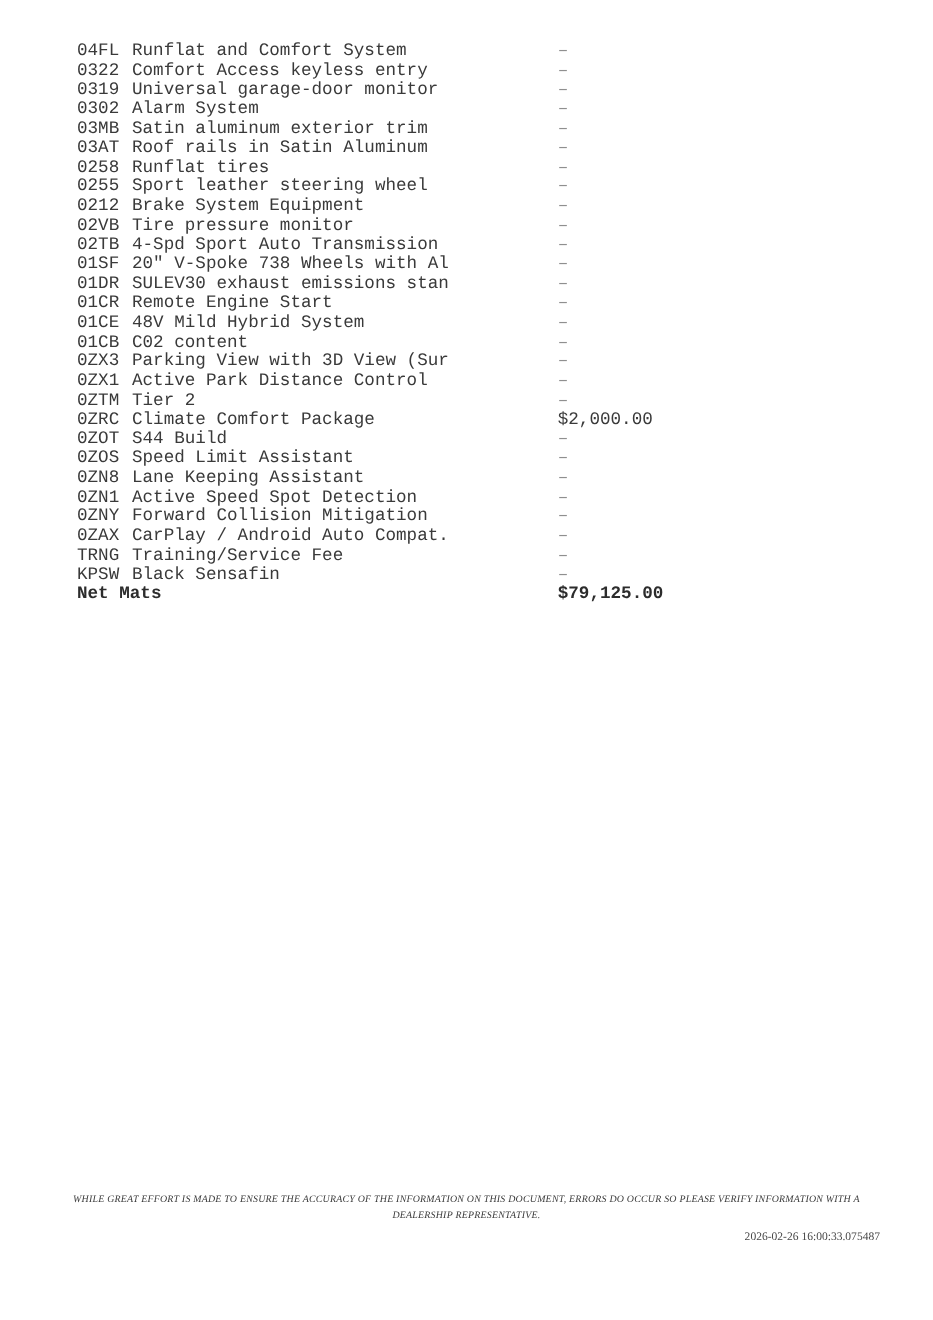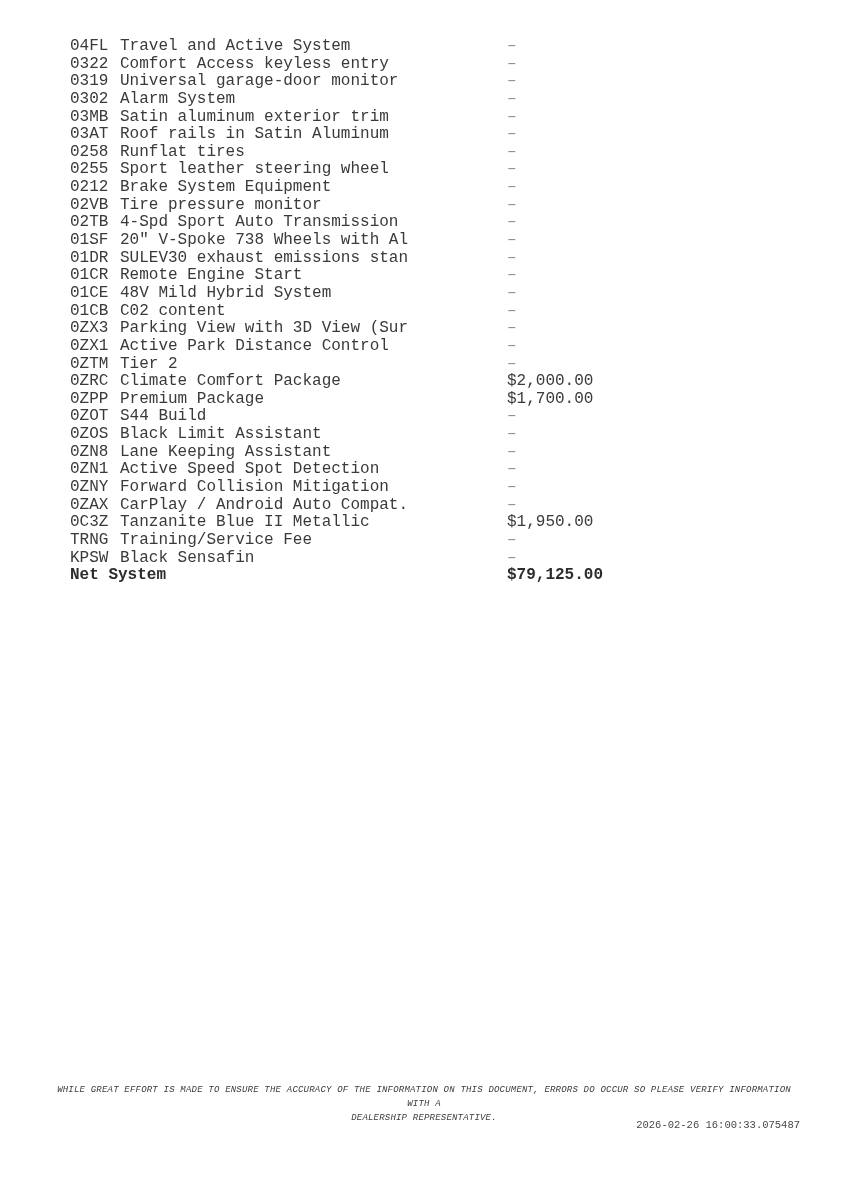--- a/index.html
+++ b/index.html
@@ -29,74 +29,72 @@
   .desc  { position: absolute; left: 50px; }
   .price { position: absolute; left: 437px; }
   .dash  { color: #8f8f8f; }
   .total-row .cell { font-weight: bold; color: #2c2c2c; }
   .disclaimer {
     position: absolute;
     top: 1083px;
     left: 50px;
     right: 50px;
     text-align: center;
-    font-family: Liberation Mono, monospace;
+    font-family: Liberation Serif, serif;
     font-style: italic;
     font-size: 9px;
     line-height: 14px;
     color: #3c3c3c;
     letter-spacing: 0.2px;
   }
   .timestamp {
     position: absolute;
     top: 1119px;
     right: 48px;
-    font-family: Liberation Mono, monospace;
+    font-family: Liberation Serif, serif;
     font-size: 10.5px;
     color: #474747;
   }
 </style>
 </head>
 <body>
 
 <div class="page">
 
   <div class="options" id="options-list">
 
-  <div class="row"><span class="code">04FL</span><span class="desc">Travel and Active System</span><span class="price dash">–</span></div>
+  <div class="row"><span class="code">04FL</span><span class="desc">Runflat and Comfort System</span><span class="price dash">–</span></div>
       <div class="row"><span class="code">0322</span><span class="desc">Comfort Access keyless entry</span><span class="price dash">–</span></div>
       <div class="row"><span class="code">0319</span><span class="desc">Universal garage-door monitor</span><span class="price dash">–</span></div>
       <div class="row"><span class="code">0302</span><span class="desc">Alarm System</span><span class="price dash">–</span></div>
       <div class="row"><span class="code">03MB</span><span class="desc">Satin aluminum exterior trim</span><span class="price dash">–</span></div>
       <div class="row"><span class="code">03AT</span><span class="desc">Roof rails in Satin Aluminum</span><span class="price dash">–</span></div>
       <div class="row"><span class="code">0258</span><span class="desc">Runflat tires</span><span class="price dash">–</span></div>
       <div class="row"><span class="code">0255</span><span class="desc">Sport leather steering wheel</span><span class="price dash">–</span></div>
       <div class="row"><span class="code">0212</span><span class="desc">Brake System Equipment</span><span class="price dash">–</span></div>
       <div class="row"><span class="code">02VB</span><span class="desc">Tire pressure monitor</span><span class="price dash">–</span></div>
       <div class="row"><span class="code">02TB</span><span class="desc">4-Spd Sport Auto Transmission</span><span class="price dash">–</span></div>
       <div class="row"><span class="code">01SF</span><span class="desc">20" V-Spoke 738 Wheels with Al</span><span class="price dash">–</span></div>
       <div class="row"><span class="code">01DR</span><span class="desc">SULEV30 exhaust emissions stan</span><span class="price dash">–</span></div>
       <div class="row"><span class="code">01CR</span><span class="desc">Remote Engine Start</span><span class="price dash">–</span></div>
       <div class="row"><span class="code">01CE</span><span class="desc">48V Mild Hybrid System</span><span class="price dash">–</span></div>
       <div class="row"><span class="code">01CB</span><span class="desc">C02 content</span><span class="price dash">–</span></div>
       <div class="row"><span class="code">0ZX3</span><span class="desc">Parking View with 3D View (Sur</span><span class="price dash">–</span></div>
       <div class="row"><span class="code">0ZX1</span><span class="desc">Active Park Distance Control</span><span class="price dash">–</span></div>
       <div class="row"><span class="code">0ZTM</span><span class="desc">Tier 2</span><span class="price dash">–</span></div>
       <div class="row"><span class="code">0ZRC</span><span class="desc">Climate Comfort Package</span><span class="price">$2,000.00</span></div>
-      <div class="row"><span class="code">0ZPP</span><span class="desc">Premium Package</span><span class="price">$1,700.00</span></div>
       <div class="row"><span class="code">0ZOT</span><span class="desc">S44 Build</span><span class="price dash">–</span></div>
-      <div class="row"><span class="code">0ZOS</span><span class="desc">Black Limit Assistant</span><span class="price dash">–</span></div>
+      <div class="row"><span class="code">0ZOS</span><span class="desc">Speed Limit Assistant</span><span class="price dash">–</span></div>
       <div class="row"><span class="code">0ZN8</span><span class="desc">Lane Keeping Assistant</span><span class="price dash">–</span></div>
       <div class="row"><span class="code">0ZN1</span><span class="desc">Active Speed Spot Detection</span><span class="price dash">–</span></div>
       <div class="row"><span class="code">0ZNY</span><span class="desc">Forward Collision Mitigation</span><span class="price dash">–</span></div>
       <div class="row"><span class="code">0ZAX</span><span class="desc">CarPlay / Android Auto Compat.</span><span class="price dash">–</span></div>
-      <div class="row"><span class="code">0C3Z</span><span class="desc">Tanzanite Blue II Metallic</span><span class="price">$1,950.00</span></div>
       <div class="row"><span class="code">TRNG</span><span class="desc">Training/Service Fee</span><span class="price dash">–</span></div>
       <div class="row"><span class="code">KPSW</span><span class="desc">Black Sensafin</span><span class="price dash">–</span></div>
-      <div class="row total-row"><span class="code cell">Net System</span><span class="price cell">$79,125.00</span></div>
+      <div class="row total-row"><span class="code cell">Net Mats</span><span class="price cell">$79,125.00</span></div>
     </div>
 
   <div class="disclaimer">
     <div>WHILE GREAT EFFORT IS MADE TO ENSURE THE ACCURACY OF THE INFORMATION ON THIS DOCUMENT, ERRORS DO OCCUR SO PLEASE VERIFY INFORMATION WITH A</div>
     <div>DEALERSHIP REPRESENTATIVE.</div>
   </div>
 
   <div class="timestamp">2026-02-26 16:00:33.075487</div>
 
 </div>

